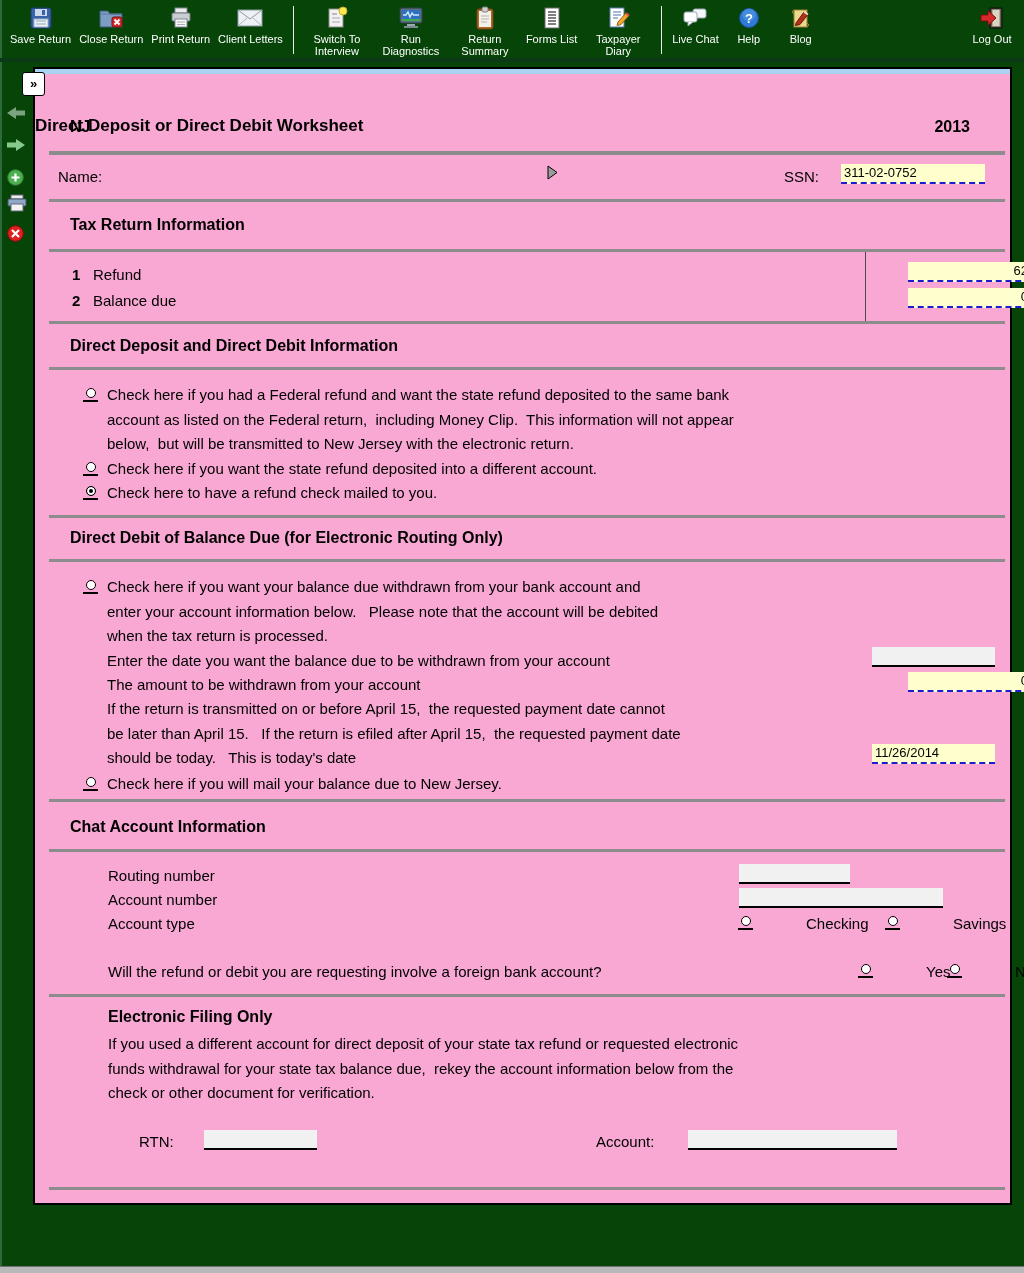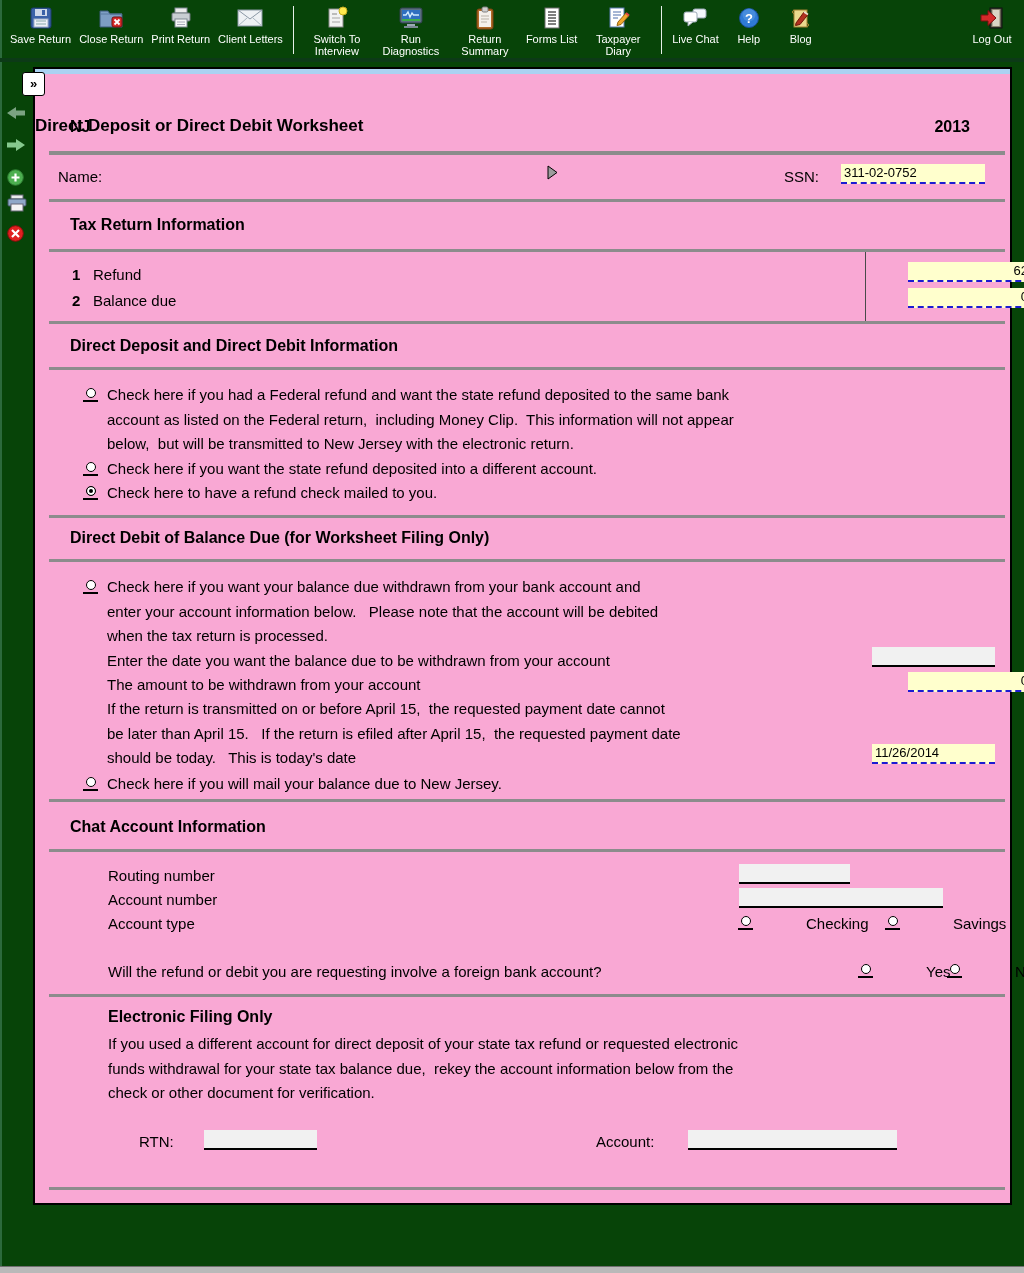--- a/index.html
+++ b/index.html
@@ -304,21 +304,21 @@
     </div>
     <div class="opt" style="top:412px">
       <span class="radio">
           <i class="on"></i>
         </span>
       <div class="opt-text ml">Check here to have a refund check mailed to you.</div>
     </div>
 
     <div class="hr" style="top:446px"></div>
 
-    <div class="abs h" style="left:35px; top:460px;">Direct Debit of Balance Due  (for Worksheet Filing Only)</div>
+    <div class="abs h" style="left:35px; top:460px;">Direct Debit of Balance Due  (for Electronic Routing Only)</div>
     <div class="hr" style="top:490px"></div>
 
     <div class="opt" style="top:506px">
       <span class="radio">
           <i></i>
         </span>
       <div class="opt-text ml">Check here if you want your balance due withdrawn from your bank account and
 enter your account information below.   Please note that the account will be debited
 when the tax return is processed.</div>
     </div>

